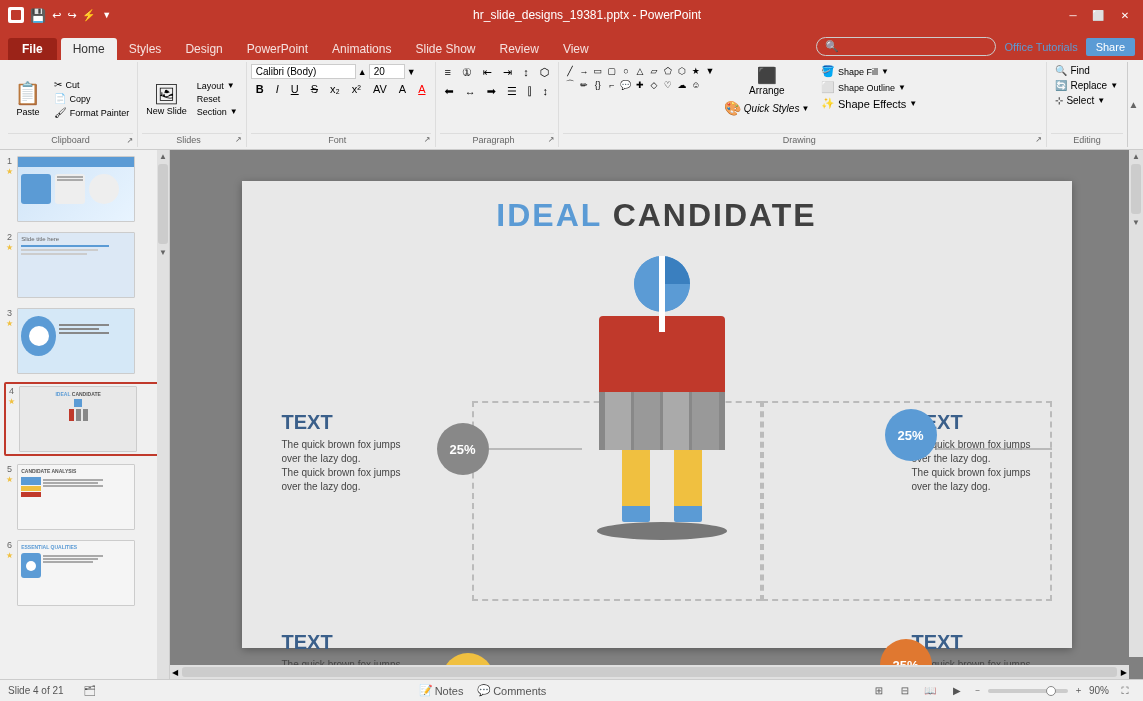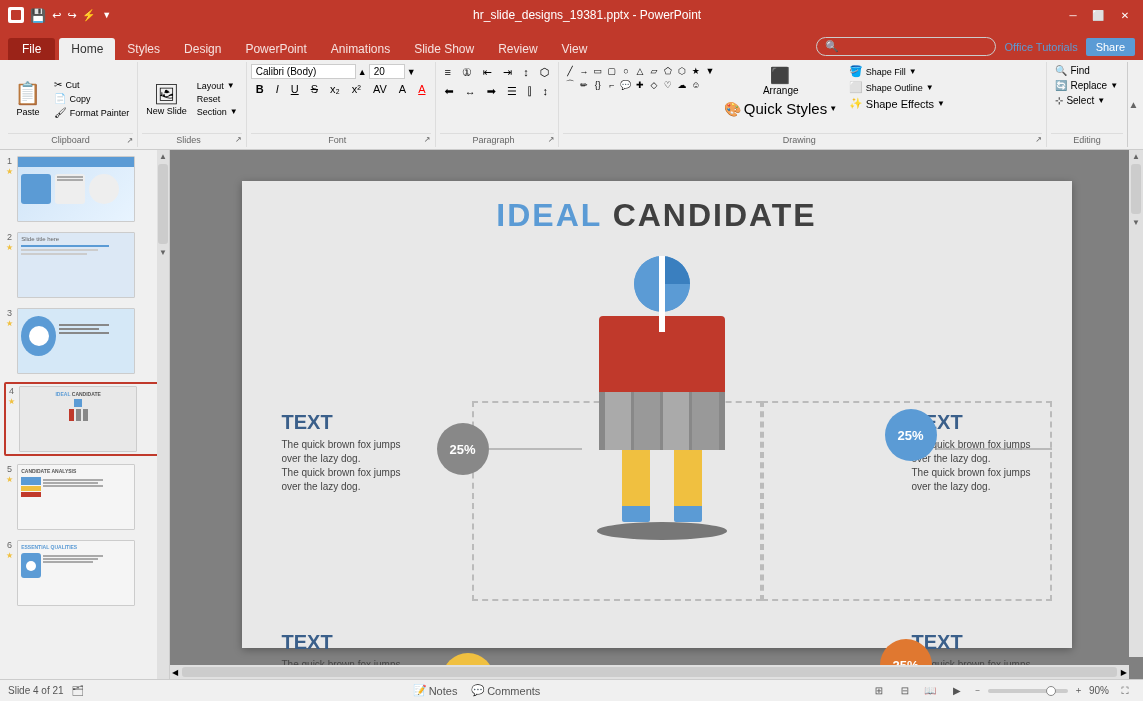--- a/index.html
+++ b/index.html
@@ -11,21 +11,21 @@
     .titlebar-center { flex: 1; text-align: center; font-size: 12px; }
     .titlebar-right { display: flex; gap: 6px; }
     .win-btn { width: 20px; height: 20px; display: flex; align-items: center; justify-content: center; font-size: 10px; cursor: pointer; }
     .qs-icon { width: 16px; height: 16px; background: #fff; border-radius: 2px; display: flex; align-items: center; justify-content: center; }
     .qs-icon-inner { width: 10px; height: 10px; background: #c0392b; border-radius: 1px; }
 
     
     .ribbon-tabs { height: 30px; background: #c0392b; display: flex; align-items: flex-end; padding-left: 8px; }
     .tab { padding: 4px 12px; font-size: 12px; color: rgba(255,255,255,0.85); cursor: pointer; border-radius: 3px 3px 0 0; }
     .tab.active { background: #f0f0f0; color: #333; font-weight: 500; }
-    .tab.file { background: #9b2318; color: white; padding: 4px 14px; margin-right: 4px; border-radius: 3px 3px 0 0; }
+    .tab.file { background: #9b2318; color: white; padding: 4px 14px; margin-right: 4px; border-radius: 3px 3px 0 0; font-weight: bold; }
 
     
     .ribbon { height: 90px; background: #f0f0f0; border-bottom: 1px solid #ccc; display: flex; align-items: stretch; padding: 2px 4px; }
     .ribbon-btn { display: flex; flex-direction: column; align-items: center; justify-content: center; padding: 2px 4px; cursor: pointer; border-radius: 3px; min-width: 32px; }
     .ribbon-small-btn { display: flex; align-items: center; gap: 3px; padding: 1px 4px; cursor: pointer; border-radius: 2px; white-space: nowrap; font-size: 10px; }
 
     
     .font-row { display: flex; align-items: center; gap: 2px; }
     .font-dropdown { border: 1px solid #ccc; padding: 1px 4px; font-size: 10px; width: 110px; background: white; cursor: pointer; }
     .font-size-dropdown { border: 1px solid #ccc; padding: 1px 4px; font-size: 10px; width: 36px; background: white; cursor: pointer; }
@@ -37,21 +37,21 @@
     .slide-item { display: flex; align-items: flex-start; gap: 4px; margin-bottom: 6px; cursor: pointer; padding: 2px; border-radius: 2px; }
     .slide-item.active { border: 2px solid #c0392b; border-radius: 2px; }
     .slide-thumb { width: 120px; height: 68px; background: white; border: 1px solid #ccc; border-radius: 1px; overflow: hidden; position: relative; }
 
     
     .canvas-area { flex: 1; background: #808080; display: flex; align-items: center; justify-content: center; position: relative; overflow: hidden; }
     .slide-canvas { width: 830px; height: 467px; background: #e8e8e8; position: relative; box-shadow: 0 2px 8px rgba(0,0,0,0.3); }
 
     
     .statusbar { height: 22px; background: #f0f0f0; border-top: 1px solid #ccc; display: flex; align-items: center; justify-content: space-between; padding: 0 8px; font-size: 10px; color: #555; }
-    .statusbar-left { display: flex; align-items: center; gap: 8px; }
+    .statusbar-left { display: flex; align-items: center; gap: 20px; }
     .statusbar-right { display: flex; align-items: center; gap: 6px; }
     .view-btn { width: 20px; height: 16px; display: flex; align-items: center; justify-content: center; cursor: pointer; border: 1px solid transparent; border-radius: 2px; }
     .zoom-slider { width: 80px; height: 4px; background: #ccc; border-radius: 2px; position: relative; cursor: pointer; }
     .zoom-thumb { width: 10px; height: 10px; background: white; border: 1px solid #888; border-radius: 50%; position: absolute; top: -3px; left: 72%; cursor: pointer; }
 
     
     .slide-title { position: absolute; top: 16px; left: 50%; transform: translateX(-50%); text-align: center; white-space: nowrap; }
     .title-ideal { color: #5b9bd5; font-size: 32px; font-weight: 700; letter-spacing: 2px; }
     .title-candidate { color: #404040; font-size: 32px; font-weight: 700; letter-spacing: 2px; }
 
@@ -248,21 +248,21 @@
         </div>
       </div>
 
       <div style="display:flex;flex-direction:column;gap:1px;min-width:50px;">
         <div class="ribbon-btn" style="flex-direction:column;padding:2px 6px;">
           <span style="font-size:16px;">⬛</span>
           <span style="font-size:10px;">Arrange</span>
         </div>
         <div class="ribbon-btn" style="flex-direction:row;padding:1px 4px;gap:2px;">
           <span style="font-size:14px;">🎨</span>
-          <span style="font-size:15px;white-space:nowrap;">Quick
+          <span style="font-size:10px;white-space:nowrap;font-style:italic;">Quick
 Styles</span>
           <span style="font-size:8px;">▼</span>
         </div>
       </div>
 
       <div style="display:flex;flex-direction:column;gap:1px;">
         <div class="ribbon-small-btn">
           <span style="font-size:11px;">🪣</span>
           <span style="font-size:9px;">Shape Fill</span>
           <span style="font-size:8px;">▼</span>

